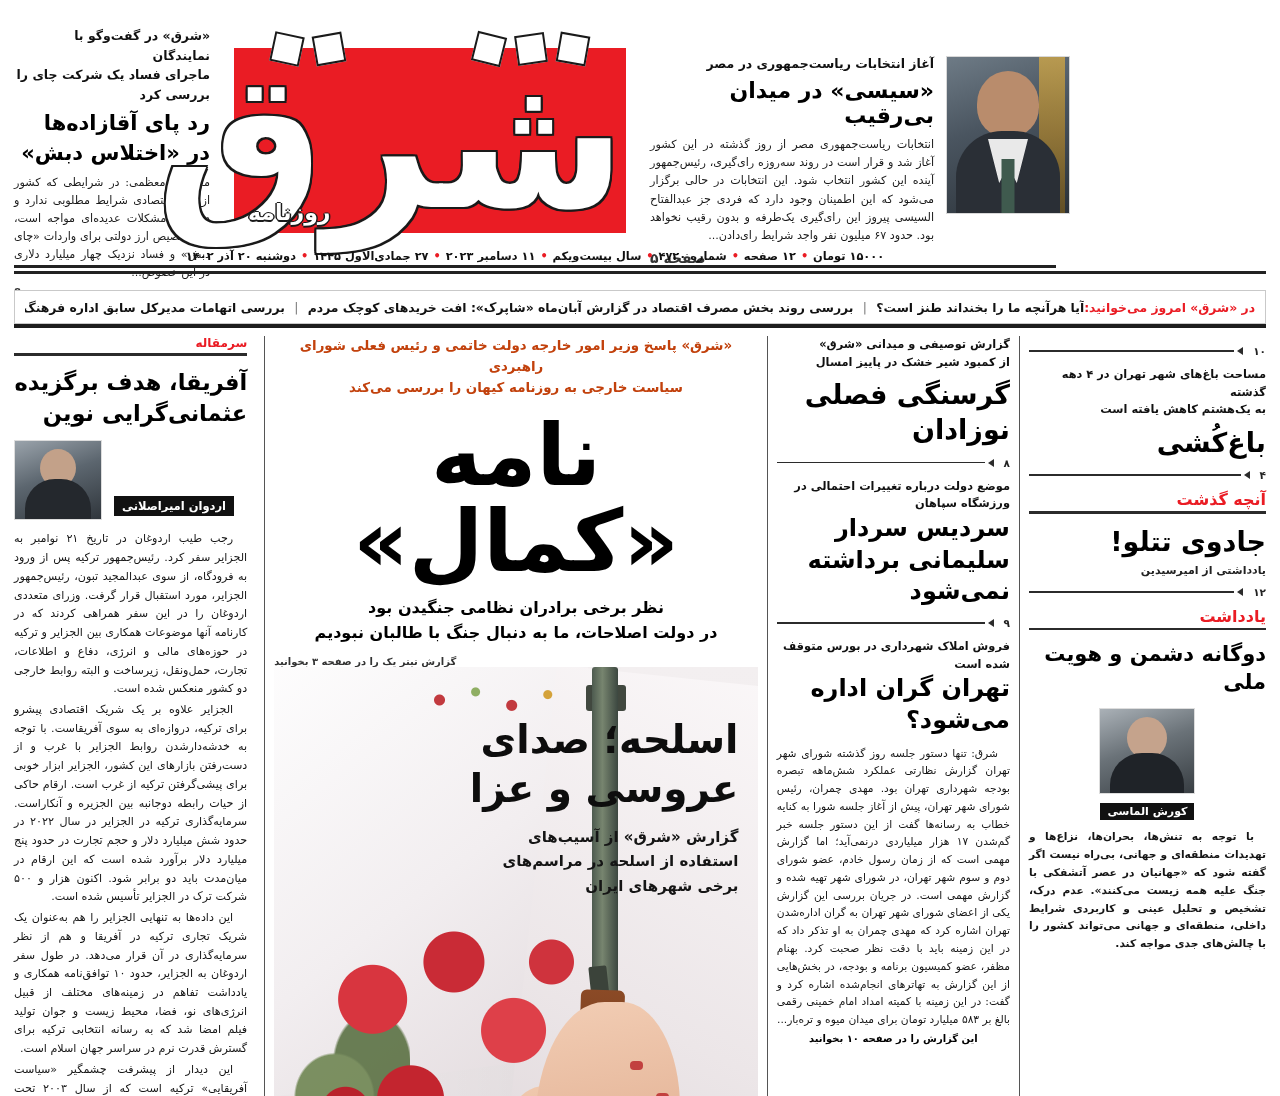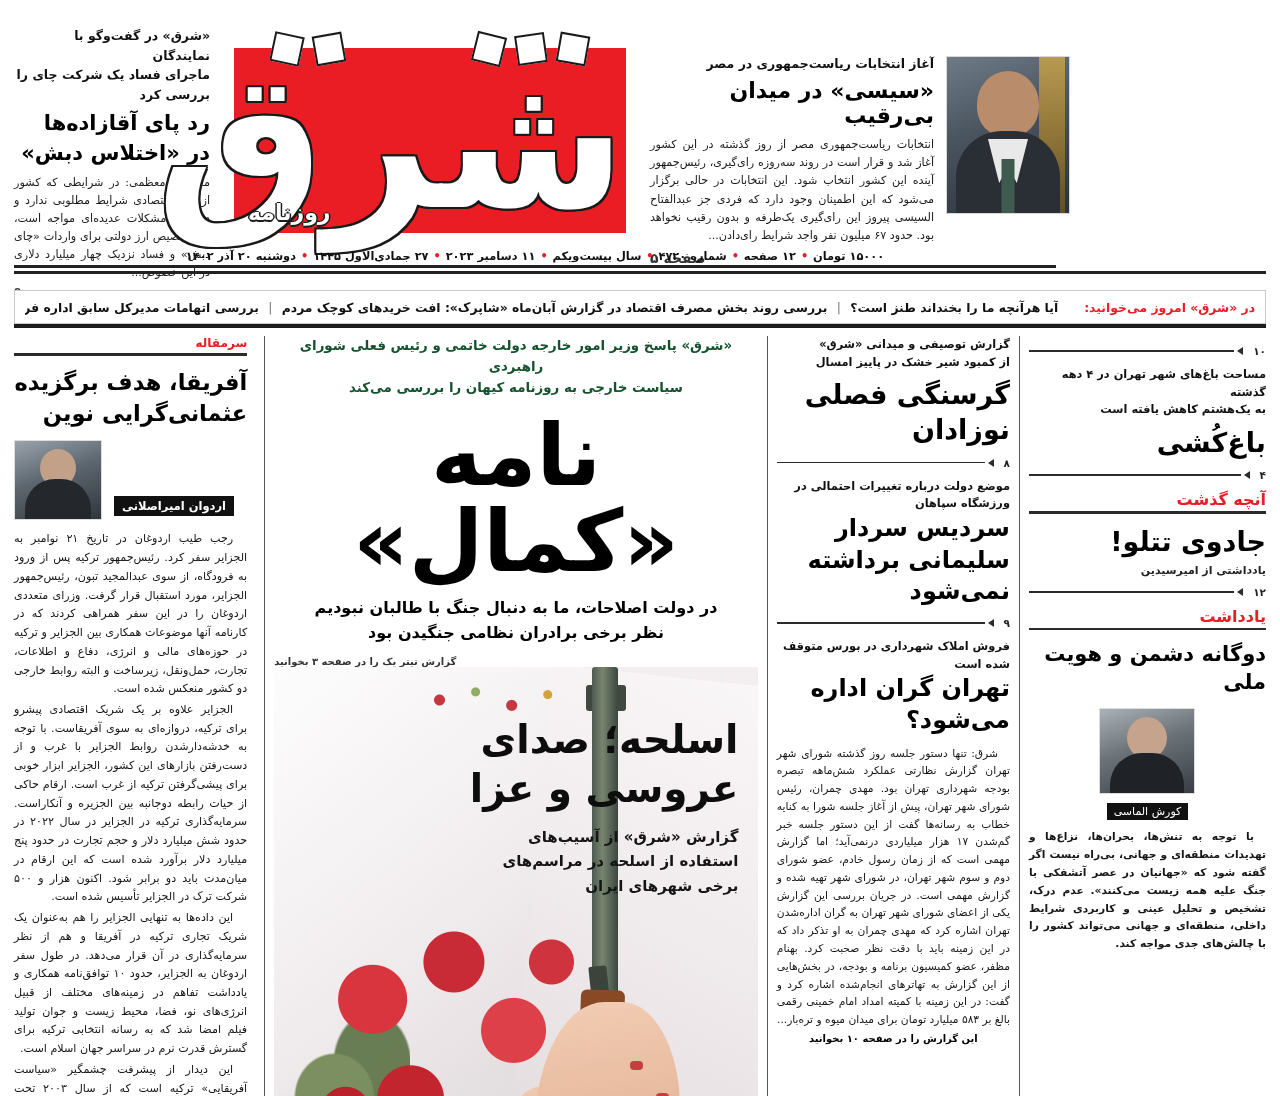--- a/index.html
+++ b/index.html
@@ -166,21 +166,21 @@
 
   
   .banner {
     position: absolute; left: 14px; right: 14px; top: 262px;
     height: 34px;
     border: 1px solid #c9c9c9;
     display: flex; align-items: center;
     padding: 0 10px;
     background: #fff;
   }
-  .banner-lead { color: #ea1c24; font-size: 12.4px; font-weight: bold; white-space: nowrap; margin-left: 26px; }
+  .banner-lead { color: #ea1c24; font-size: 12.4px; font-weight: bold; white-space: nowrap; }
   .banner-items { font-size: 12.4px; font-weight: bold; color: #111; white-space: nowrap; overflow: hidden; }
   .banner-items .pipe { color: #777; margin: 0 5px; font-weight: normal; }
   .banner-shadow {
     position: absolute; left: 14px; right: 14px; top: 296px; height: 4px;
     background: #1d1d1d;
   }
 
   
   .main {
     position: absolute;
@@ -229,21 +229,21 @@
     padding: 3px 8px; margin-bottom: 4px; white-space: nowrap;
   }
   .ed-body {
     font-size: 11.15px; color: #161616; line-height: 1.68;
     text-align: justify; text-align-last: right;
   }
   .ed-body p { margin: 0 0 2px 0; text-indent: 14px; }
 
   
   .lead-kicker {
-    font-size: 13.4px; font-weight: bold; color: #14532d;
+    font-size: 13.4px; font-weight: bold; color: #c2410c;
     text-align: center; line-height: 1.55; letter-spacing: -0.3px;
   }
   .lead-headline {
     font-size: 86px; font-weight: bold; color: #000;
     text-align: center; line-height: 1.0; letter-spacing: -3px;
     margin: 14px 0 12px 0;
   }
   .lead-sub {
     font-size: 16px; font-weight: bold; color: #000;
     text-align: center; line-height: 1.55; letter-spacing: -0.4px;
@@ -381,21 +381,21 @@
     width: 40px; height: 42px; border-radius: 50%;
     background: #c5a38c; transform: translateX(-50%);
   }
   .note-photo::after {
     content: ""; position: absolute; left: 50%; bottom: 0;
     width: 74px; height: 40px; border-radius: 32px 32px 0 0;
     background: #1f2328; transform: translateX(-50%);
   }
   .note-author {
     display: inline-block; background: #111; color: #fff;
-    font-size: 11px; font-weight: normal; padding: 2px 7px;
+    font-size: 11px; font-weight: bold; padding: 2px 7px;
   }
   .note-author-wrap { text-align: center; margin-bottom: 8px; }
   .body-sm {
     font-size: 10.7px; color: #161616; line-height: 1.66;
     text-align: justify; text-align-last: right;
   }
   .body-sm p { margin: 0 0 11px 0; text-indent: 12px; font-weight: bold; }
   .mid-body {
     font-size: 10.7px; color: #161616; line-height: 1.66;
     text-align: justify; text-align-last: right; margin-top: 8px;
@@ -499,22 +499,22 @@
     </div>
 
     <div class="vrule"></div>
 
     <div class="col-center">
 
       <div>
         <div class="lead-kicker">«شرق» پاسخ وزیر امور خارجه دولت خاتمی و رئیس فعلی شورای راهبردی</div>
         <div class="lead-kicker">سیاست خارجی به روزنامه کیهان را بررسی می‌کند</div>
         <div class="lead-headline">نامه «کمال»</div>
+        <div class="lead-sub">نظر برخی برادران نظامی جنگیدن بود</div>
         <div class="lead-sub">در دولت اصلاحات، ما به دنبال جنگ با طالبان نبودیم</div>
-        <div class="lead-sub">نظر برخی برادران نظامی جنگیدن بود</div>
         <div class="lead-ref">گزارش تیتر یک را در صفحه ۳ بخوانید</div>
       </div>
 
       <div class="photo-block">
         <div class="photo">
           <div class="veil-a"></div>
           <div class="veil-b"></div>
           <div class="embroidery"></div>
           <div class="rifle-sight"></div>
           <div class="rifle-barrel"></div>

